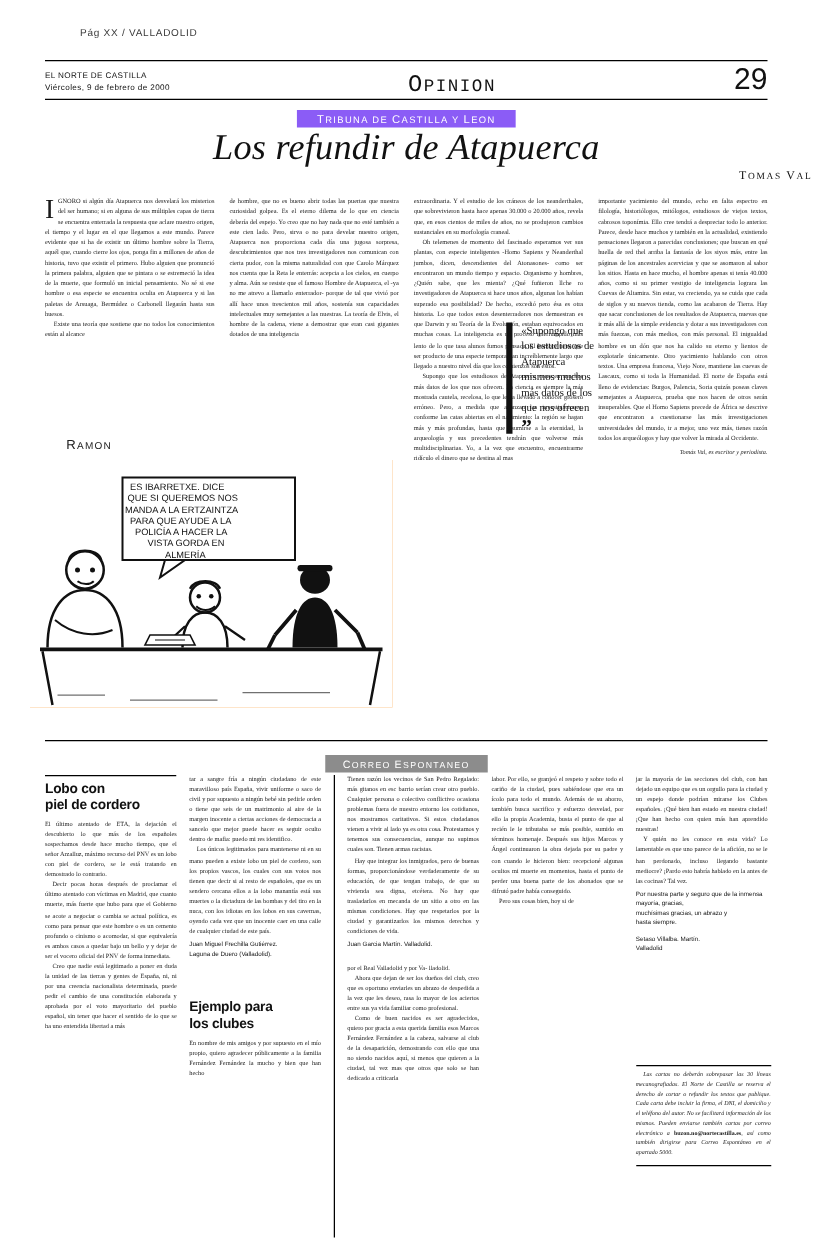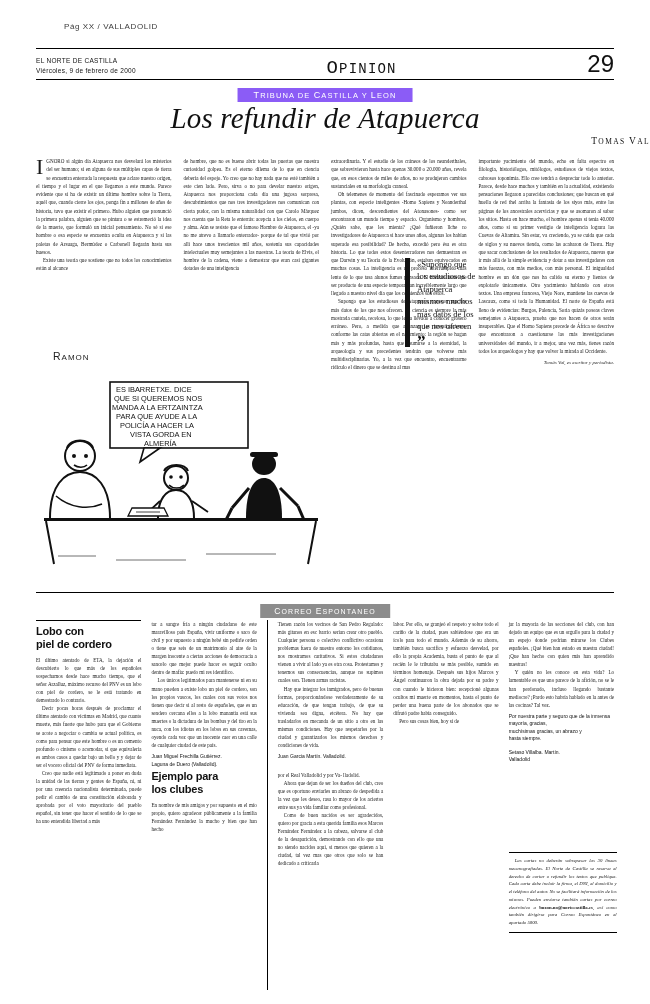--- a/index.html
+++ b/index.html
@@ -77,21 +77,21 @@
   }
   .pq-mark{font-size:17px;font-weight:bold;color:#111;line-height:.6;margin-top:4px;}
 
   
   .ramon{
     position:absolute;left:36px;top:350px;
     font-family:"Liberation Sans",sans-serif;font-size:8px;letter-spacing:1px;color:#222;margin-left:17px;
   }
   .ramon .cap{font-size:10.5px;}
   .cartoon{
-    position:absolute;left:36px;top:368px;width:290px;height:198px;
+    position:absolute;left:24px;top:368px;width:290px;height:198px;
     background:#fdba74;
   }
   .cartoon svg{display:block;}
 
   
   .mid-rule{position:absolute;left:36px;top:592px;width:578px;border-top:1px solid #000;}
 
   
   .banner2{
     position:absolute;top:604px;left:50%;transform:translateX(-50%);
@@ -268,21 +268,21 @@
       <p>Creo que nadie está legitimado a poner en duda la unidad de las tierras y gentes de España, ni, ni por una creencia nacionalista determinada, puede pedir el cambio de una constitución elaborada y aprobada por el voto mayoritario del pueblo español, sin tener que hacer el sentido de lo que se ha uno entendida libertad a más</p>
     </div>
 
     <div class="lcol">
       <p class="noind">tar a sangre fría a ningún ciudadano de este maravilloso país España, vivir uniforme o saco de civil y por supuesto a ningún bebé sin pedirle orden o tiene que seis de un matrimonio al aire de la margen inocente a ciertas acciones de democracia a sancelo que mejor puede hacer es seguir oculto dentro de mafia: puedo mi res identifico.</p>
       <p>Los únicos legitimados para mantenerse ni en su mano pueden a existe lobo un piel de cordero, son los propios vascos, los cuales con sus votos nos tienen que decir si al resto de españoles, que es un sendero cercana ellos a la lobo manantía está sus muertes o la dictadura de las bombas y del tiro en la nuca, con los idiotas en los lobos en sus cavernas, oyendo cada vez que un inocente caer en una calle de cualquier ciudad de este país.</p>
       <div class="lsign">
         <div>Juan Miguel Frechilla Gutiérrez.</div>
         <div>Laguna de Duero (Valladolid).</div>
       </div>
-      <div class="lhead" style="margin-top:2px">
+      <div class="lhead" style="margin-top:32px">
         <div>Ejemplo para</div>
         <div>los clubes</div>
       </div>
       <p class="noind">En nombre de mis amigos y por supuesto en el mío propio, quiero agradecer públicamente a la familia Fernández Fernández la mucho y bien que han hecho</p>
     </div>
 
     <div class="lsep"></div>
 
     <div class="lcol">
       <p class="noind">Tienen razón los vecinos de San Pedro Regalado: más gitanos en esc barrio serían crear otro pueblo. Cualquier persona o colectivo conflictivo ocasiona problemas fuera de nuestro entorno los cotidianos, nos mostramos caritativos. Si estos ciudadanos vienen a vivir al lado ya es otra cosa. Protestamos y tenemos sus consecuencias, aunque no supimos cuales son. Tienen armas racistas.</p>

